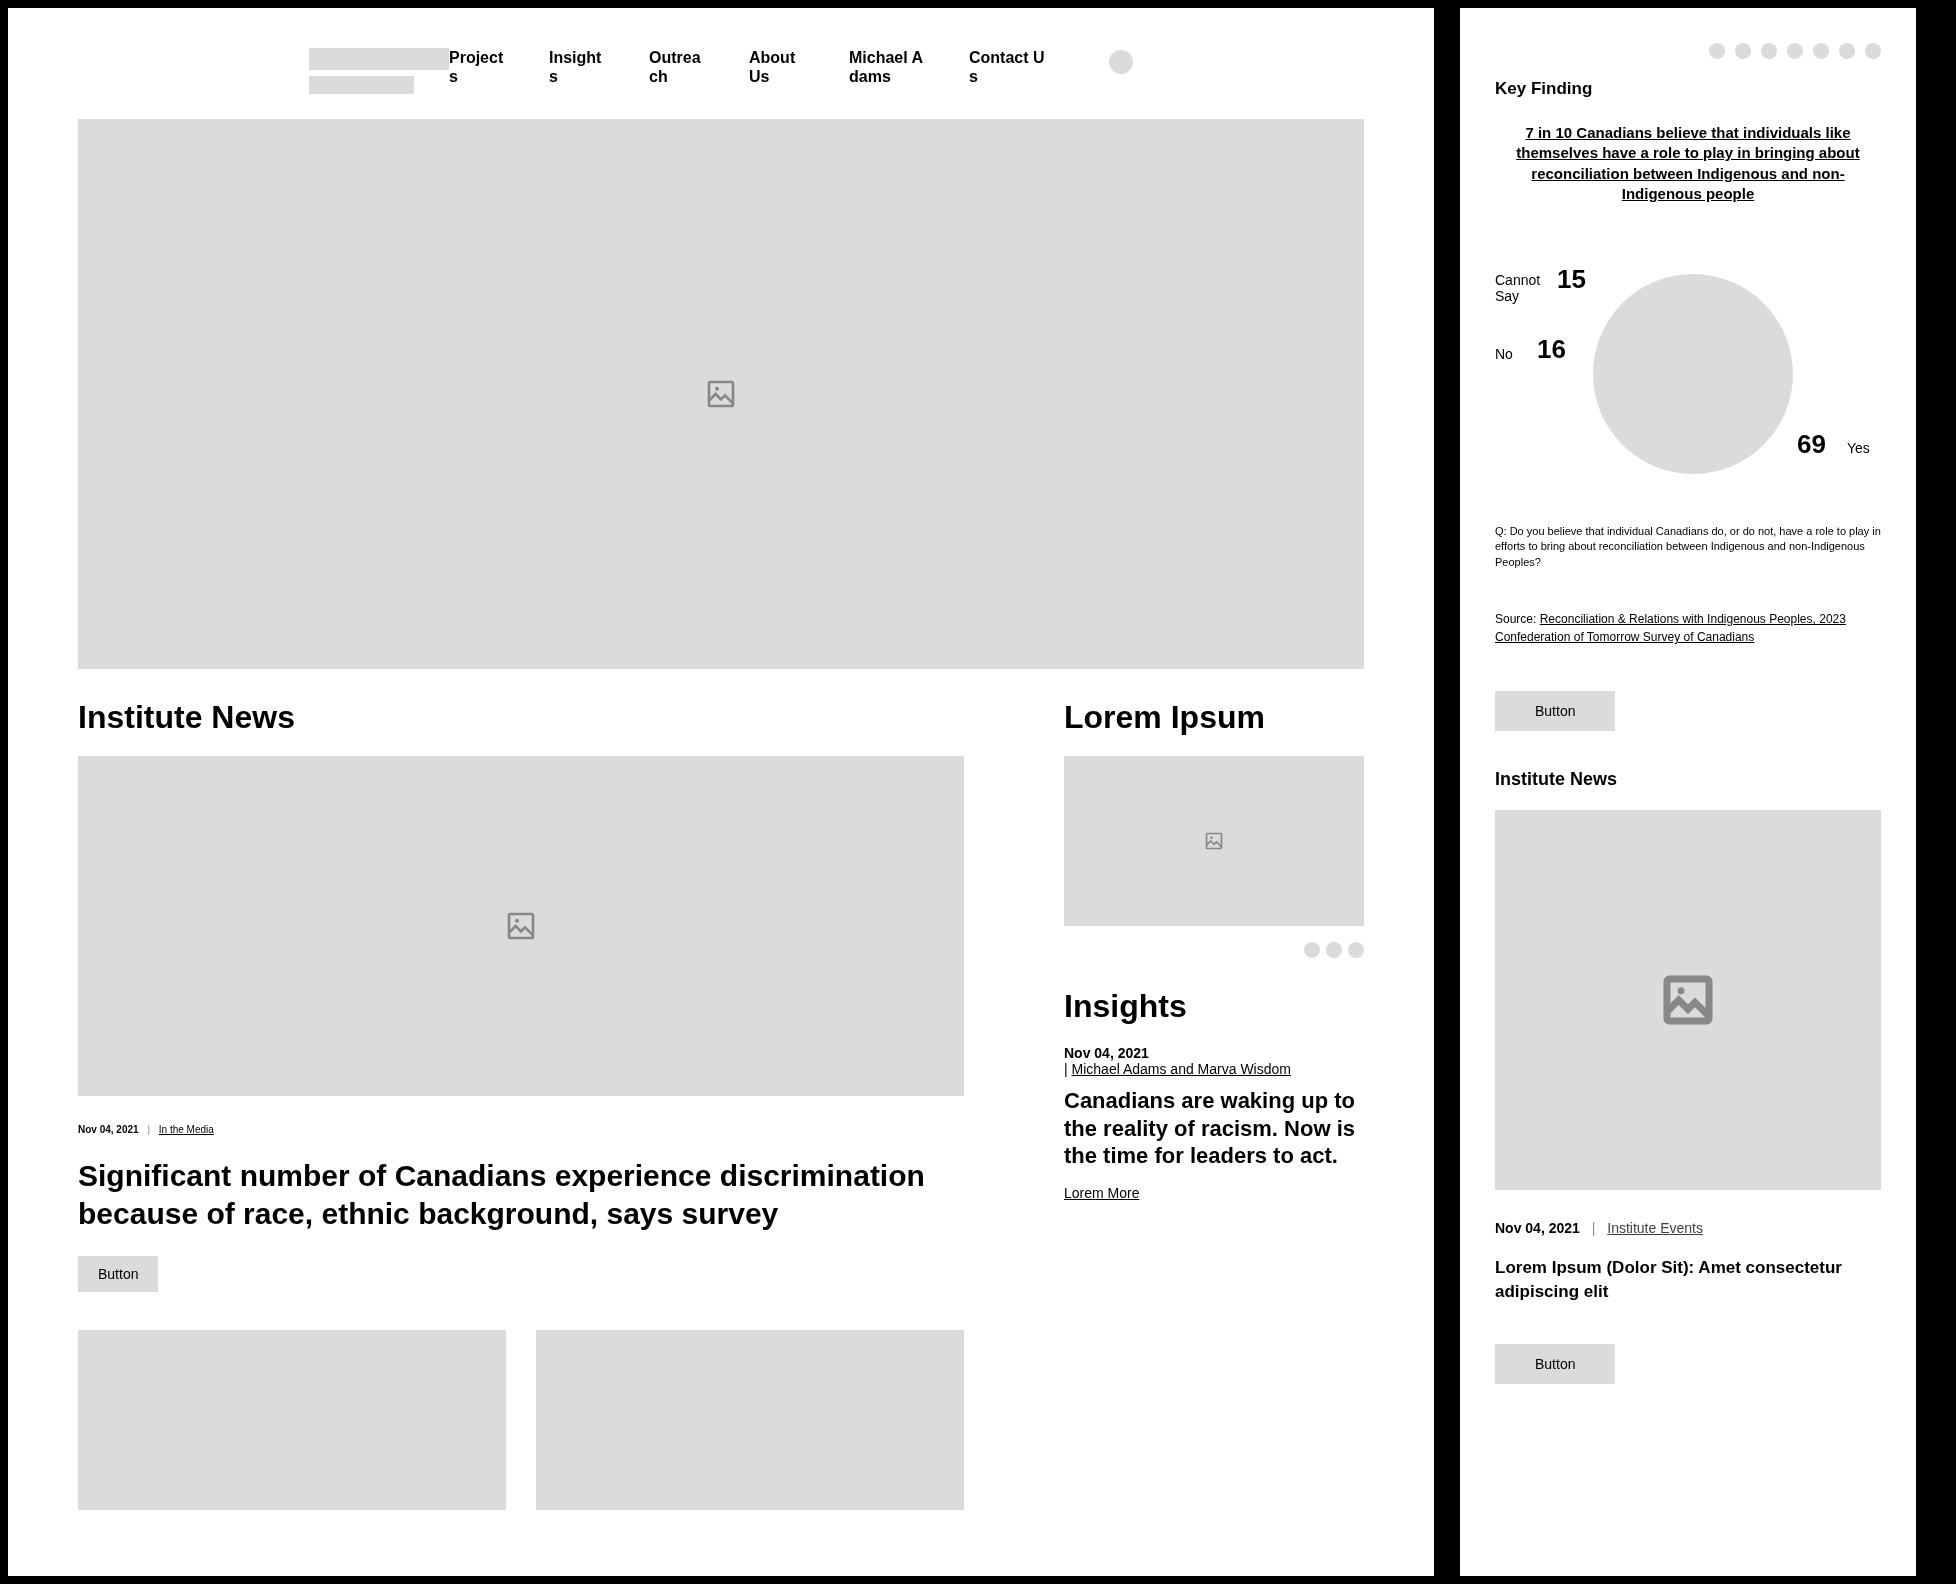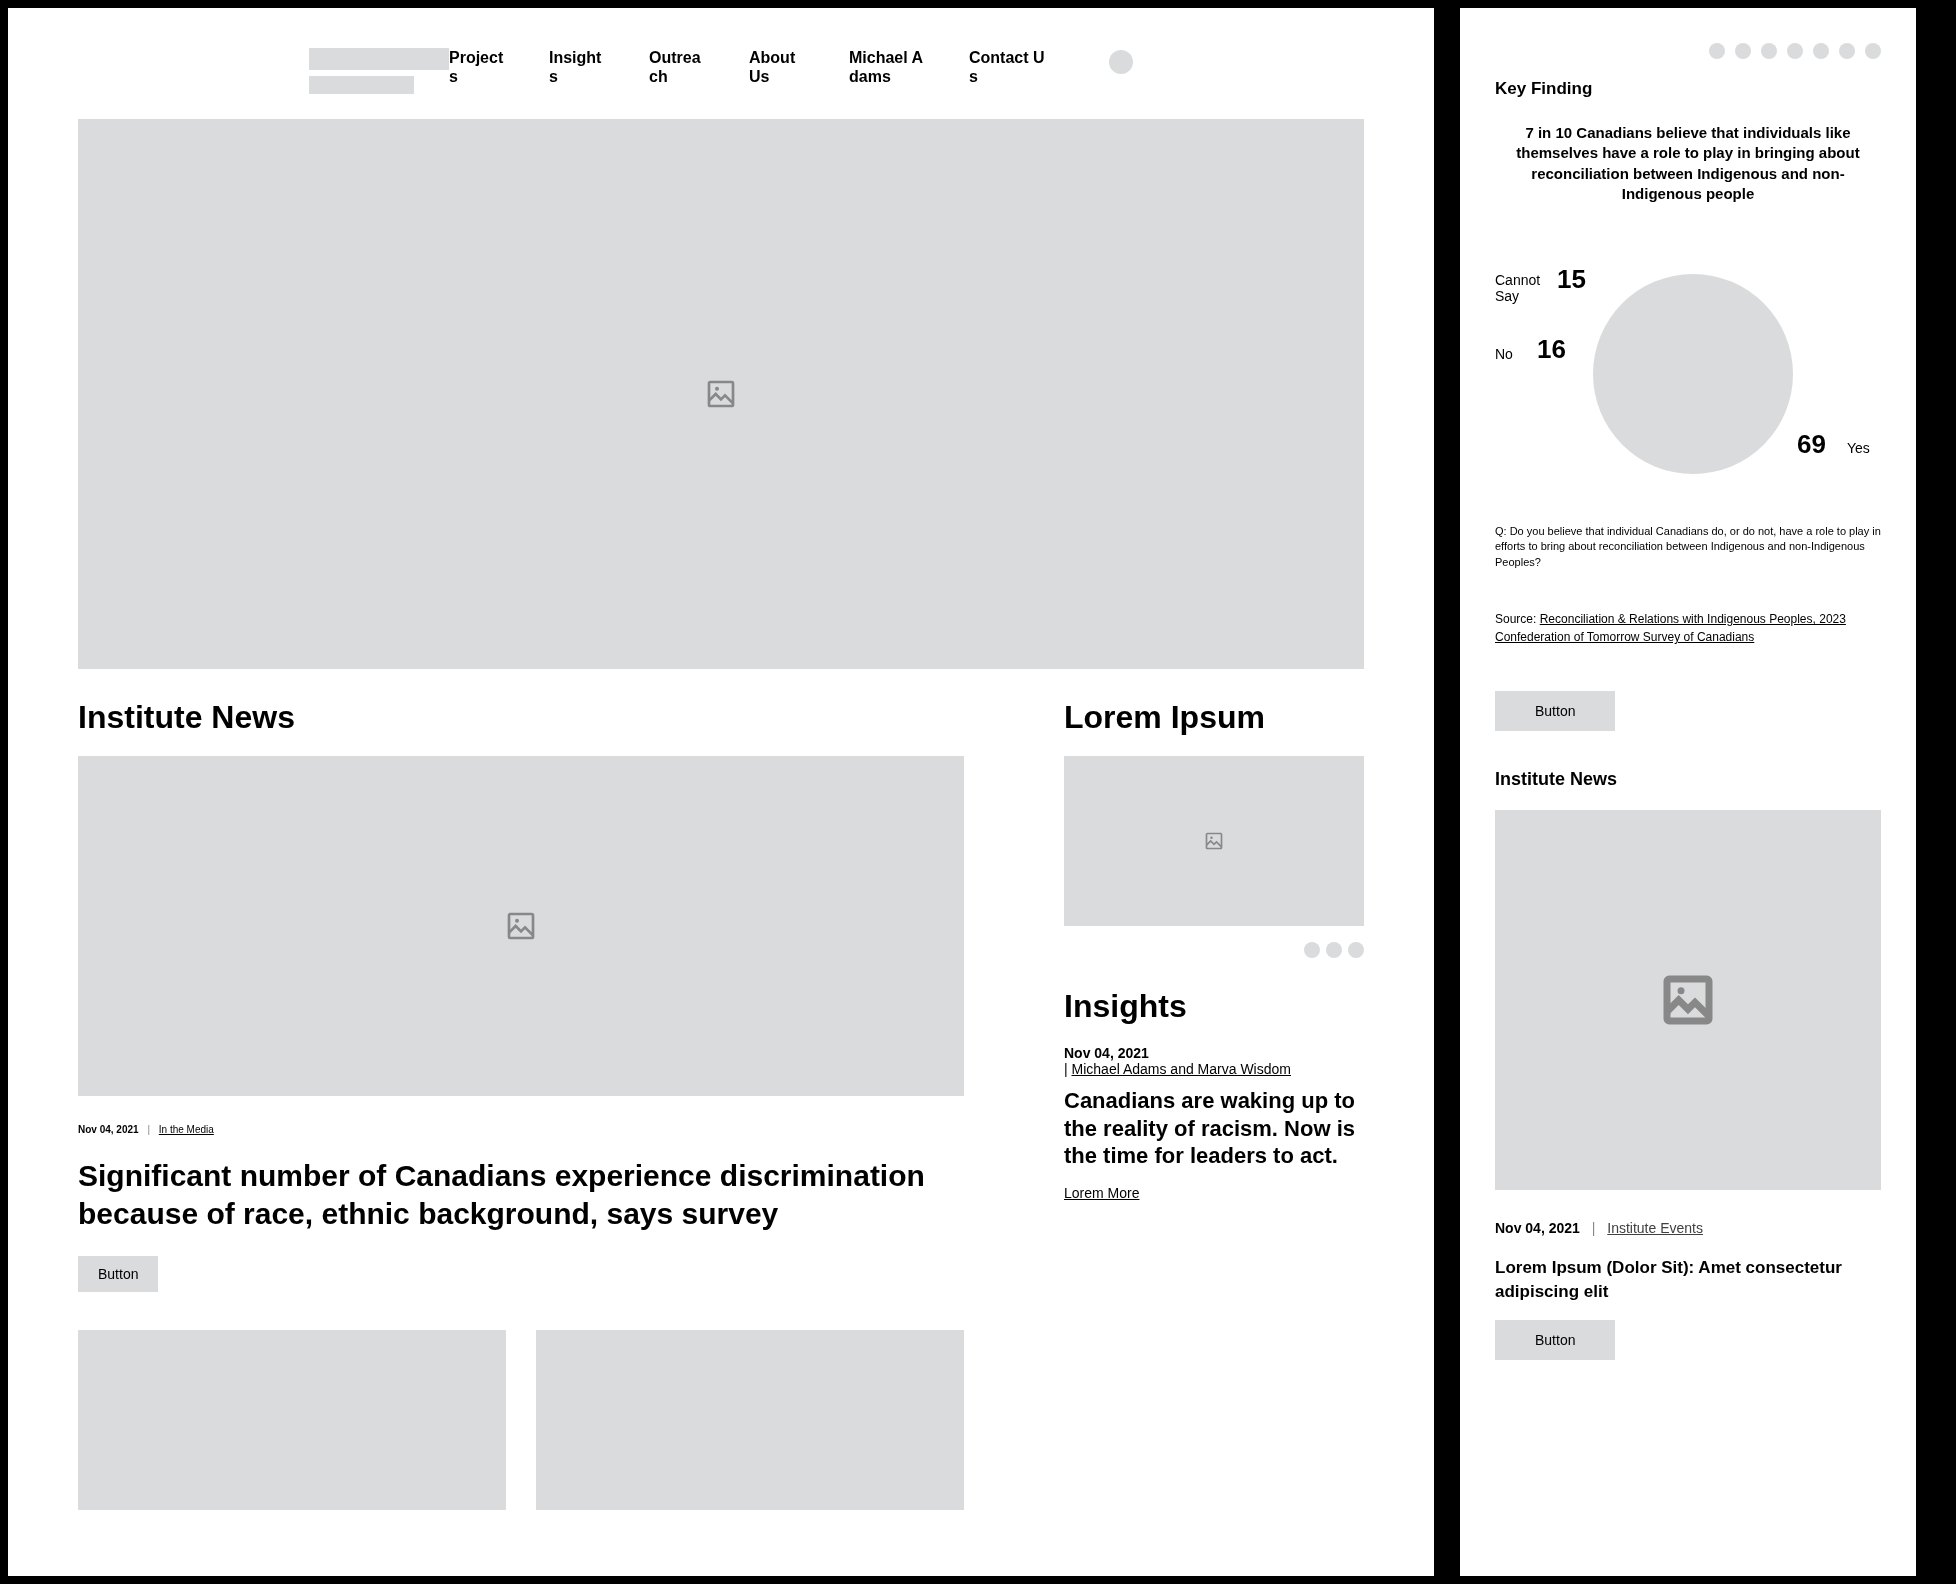--- a/index.html
+++ b/index.html
@@ -72,35 +72,35 @@
   .insights-meta .date { font-weight:700; display:block; }
   .insights-meta .by { }
   .insights-meta a { color:#000; text-decoration:underline; }
   .insights-title { font-size:22px; font-weight:700; line-height:1.25; margin-bottom:14px; }
   .readmore { font-size:14px; text-decoration:underline; color:#000; }
 
   
   .m-dots { display:flex; gap:10px; justify-content:flex-end; margin-bottom:20px; }
   .m-dot { width:16px; height:16px; border-radius:50%; background:#DADBDC; }
   .keyfinding-title { font-size:17px; font-weight:700; margin-bottom:24px; }
-  .keyfinding-text { font-size:15px; font-weight:700; text-align:center; line-height:1.35; margin:0 auto 60px; max-width:360px; }
+  .keyfinding-text { font-size:15px; font-weight:700; text-align:center; line-height:1.35; margin:0 auto 60px; max-width:360px;text-decoration:underline; }
   .chart-area { position:relative; height:240px; margin-bottom:20px; }
   .pie { width:200px; height:200px; border-radius:50%; background:#DADBDC; position:absolute; left:98px; top:10px; }
   .chart-label { position:absolute; font-size:14px; line-height:1.15; }
   .chart-value { position:absolute; font-size:26px; font-weight:800; }
   .chart-q { font-size:11px; line-height:1.4; margin-bottom:40px; }
   .chart-src { font-size:12px; line-height:1.5; margin-bottom:45px; }
   .chart-src a { color:#000; text-decoration:underline; }
   .m-btn { display:inline-block; background:#DADBDC; border:none; padding:12px 40px; font-size:14px; cursor:pointer; margin-bottom:38px; }
   .m-news-img { background:#DADBDC; width:100%; height:380px; display:flex; align-items:center; justify-content:center; margin-bottom:30px; }
   .m-meta { font-size:14px; margin-bottom:20px; }
   .m-meta .date { font-weight:700; }
   .m-meta .sep { margin:0 8px; color:#888; }
   .m-meta a { color:#404040; text-decoration:underline; }
-  .m-headline { font-size:17px; font-weight:700; line-height:1.4; margin-bottom:16px; }
+  .m-headline { font-size:17px; font-weight:700; line-height:1.4; margin-bottom:40px; }
 </style>
 </head>
 <body>
 
 <div class="frame frame-desktop">
   <div class="header">
     <div class="logo">
       <div class="bar1"></div>
         <div class="bar2"></div>
     </div>

